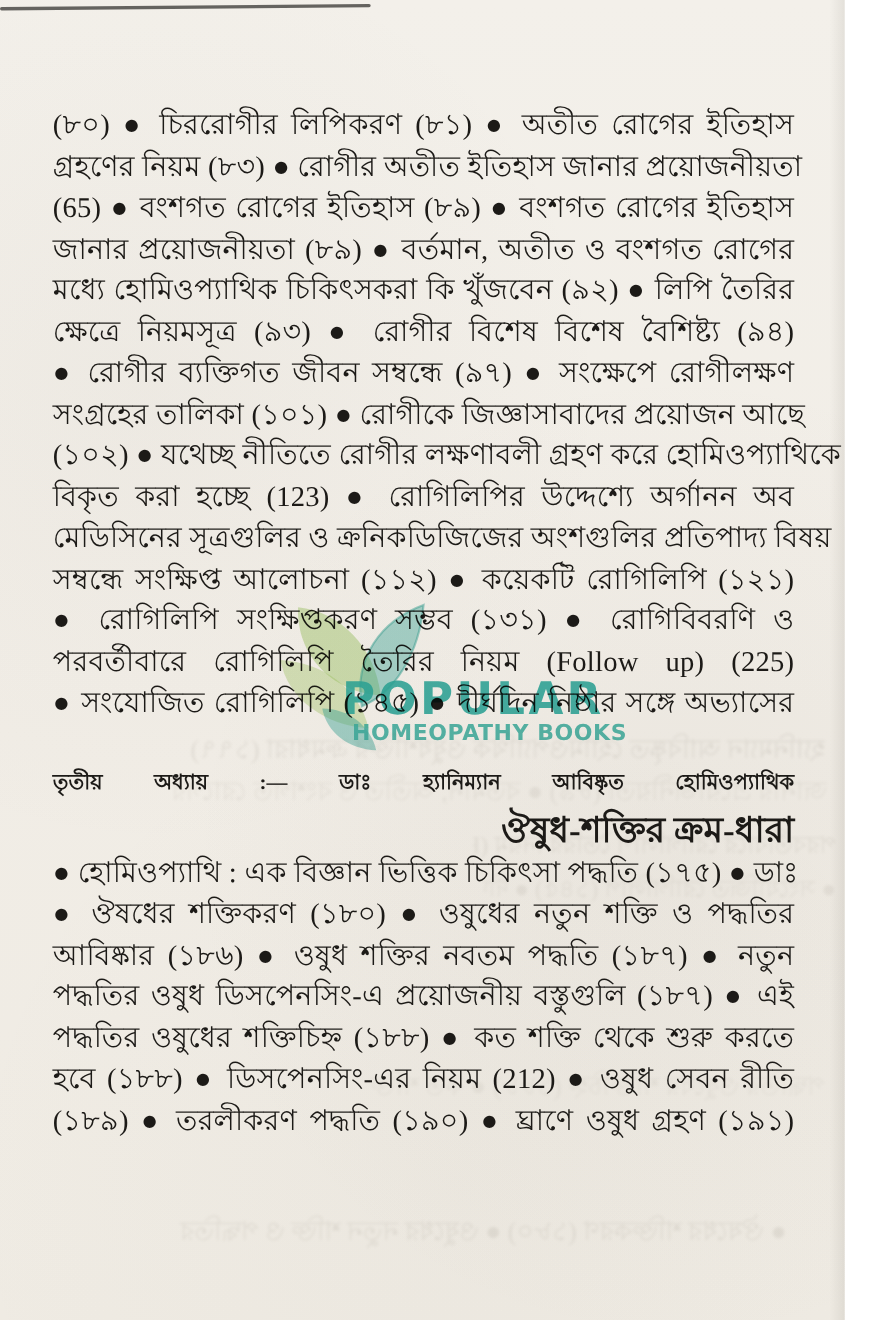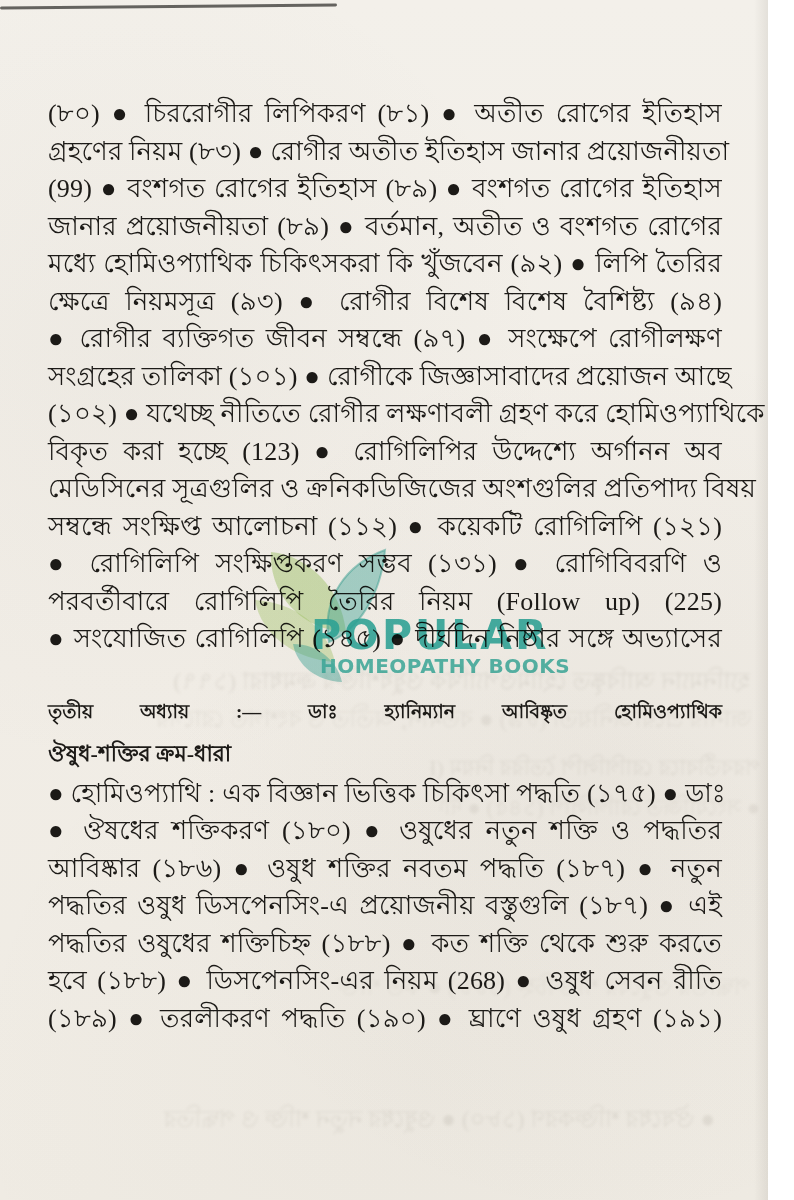--- a/index.html
+++ b/index.html
@@ -43,21 +43,21 @@
   }
   .toc-line.no-stretch { text-align-last: left; white-space: normal; }
   .block-1 { margin-top: 95px; }
   .block-2 { }
   .chapter-heading { margin-top: 33px; font-weight: bold; }
   .chapter-heading .h-line1 {
     font-size: 19px; line-height: 42px;
     text-align: justify; text-align-last: justify; white-space: nowrap;
   }
   .chapter-heading .h-line2 {
-    font-size: 22px; line-height: 42px; text-align: left;
+    font-size: 32px; line-height: 42px; text-align: right;
   }
   
   .watermark {
     position: absolute; left: 0; top: 15px; width: 100%; height: 100%;
     pointer-events: none; mix-blend-mode: multiply;
   }
   .wm-leaf { position: absolute; left: 247px; top: 517px; }
   .wm-title {
     position: absolute; left: 311px; top: 600px;
     font-family: "DejaVu Sans", "Liberation Sans", sans-serif;
@@ -97,21 +97,21 @@
   <div class="bleed b3">পরবর্তীবারে রোগিলিপি তৈরির নিয়ম (Follow up) (১৩৩)</div>
   <div class="bleed b4">● সংযোজিত রোগিলিপি (১৪৫) ● দীর্ঘদিন নিষ্ঠার সঙ্গে অভ্যাসের</div>
   <div class="bleed b5">পদ্ধতির ওষুধের শক্তিচিহ্ন (১৮৮) ● কত শক্তি থেকে শুরু করতে</div>
   <div class="bleed b6">● ঔষধের শক্তিকরণ (১৮০) ● ওষুধের নতুন শক্তি ও পদ্ধতির</div>
 
   <div class="text-col">
 
     <div class="toc-block block-1">
       <div class="toc-line">(৮০) ● চিররোগীর লিপিকরণ (৮১) ● অতীত রোগের ইতিহাস</div>
       <div class="toc-line">গ্রহণের নিয়ম (৮৩) ● রোগীর অতীত ইতিহাস জানার প্রয়োজনীয়তা</div>
-      <div class="toc-line">(99) ● বংশগত রোগের ইতিহাস (৮৯) ● বংশগত রোগের ইতিহাস</div>
+      <div class="toc-line">(65) ● বংশগত রোগের ইতিহাস (৮৯) ● বংশগত রোগের ইতিহাস</div>
       <div class="toc-line">জানার প্রয়োজনীয়তা (৮৯) ● বর্তমান, অতীত ও বংশগত রোগের</div>
       <div class="toc-line">মধ্যে হোমিওপ্যাথিক চিকিৎসকরা কি খুঁজবেন (৯২) ● লিপি তৈরির</div>
       <div class="toc-line">ক্ষেত্রে নিয়মসূত্র (৯৩) ● রোগীর বিশেষ বিশেষ বৈশিষ্ট্য (৯৪)</div>
       <div class="toc-line">● রোগীর ব্যক্তিগত জীবন সম্বন্ধে (৯৭) ● সংক্ষেপে রোগীলক্ষণ</div>
       <div class="toc-line">সংগ্রহের তালিকা (১০১) ● রোগীকে জিজ্ঞাসাবাদের প্রয়োজন আছে</div>
       <div class="toc-line">(১০২) ● যথেচ্ছ নীতিতে রোগীর লক্ষণাবলী গ্রহণ করে হোমিওপ্যাথিকে</div>
       <div class="toc-line">বিকৃত করা হচ্ছে (123) ● রোগিলিপির উদ্দেশ্যে অর্গানন অব</div>
       <div class="toc-line">মেডিসিনের সূত্রগুলির ও ক্রনিকডিজিজের অংশগুলির প্রতিপাদ্য বিষয়</div>
       <div class="toc-line">সম্বন্ধে সংক্ষিপ্ত আলোচনা (১১২) ● কয়েকটি রোগিলিপি (১২১)</div>
       <div class="toc-line">● রোগিলিপি সংক্ষিপ্তকরণ সম্ভব (১৩১) ● রোগিবিবরণি ও</div>
@@ -123,21 +123,21 @@
       <div class="h-line1">তৃতীয় অধ্যায় :— ডাঃ হ্যানিম্যান আবিষ্কৃত হোমিওপ্যাথিক</div>
       <div class="h-line2">ঔষুধ-শক্তির ক্রম-ধারা</div>
     </div>
 
     <div class="toc-block block-2">
       <div class="toc-line">● হোমিওপ্যাথি : এক বিজ্ঞান ভিত্তিক চিকিৎসা পদ্ধতি (১৭৫) ● ডাঃ</div>
       <div class="toc-line">● ঔষধের শক্তিকরণ (১৮০) ● ওষুধের নতুন শক্তি ও পদ্ধতির</div>
       <div class="toc-line">আবিষ্কার (১৮৬) ● ওষুধ শক্তির নবতম পদ্ধতি (১৮৭) ● নতুন</div>
       <div class="toc-line">পদ্ধতির ওষুধ ডিসপেনসিং-এ প্রয়োজনীয় বস্তুগুলি (১৮৭) ● এই</div>
       <div class="toc-line">পদ্ধতির ওষুধের শক্তিচিহ্ন (১৮৮) ● কত শক্তি থেকে শুরু করতে</div>
-      <div class="toc-line">হবে (১৮৮) ● ডিসপেনসিং-এর নিয়ম (268) ● ওষুধ সেবন রীতি</div>
+      <div class="toc-line">হবে (১৮৮) ● ডিসপেনসিং-এর নিয়ম (212) ● ওষুধ সেবন রীতি</div>
       <div class="toc-line">(১৮৯) ● তরলীকরণ পদ্ধতি (১৯০) ● ঘ্রাণে ওষুধ গ্রহণ (১৯১)</div>
     </div>
 
   </div>
 
   <div class="watermark">
     <svg class="wm-leaf" width="218" height="158" viewBox="0 0 218 158">
 
       <path d="M24,20 C62,24 94,56 99,100 C56,98 22,64 24,20 Z" fill="#9ccb5f" fill-opacity="0.42"></path>
 

